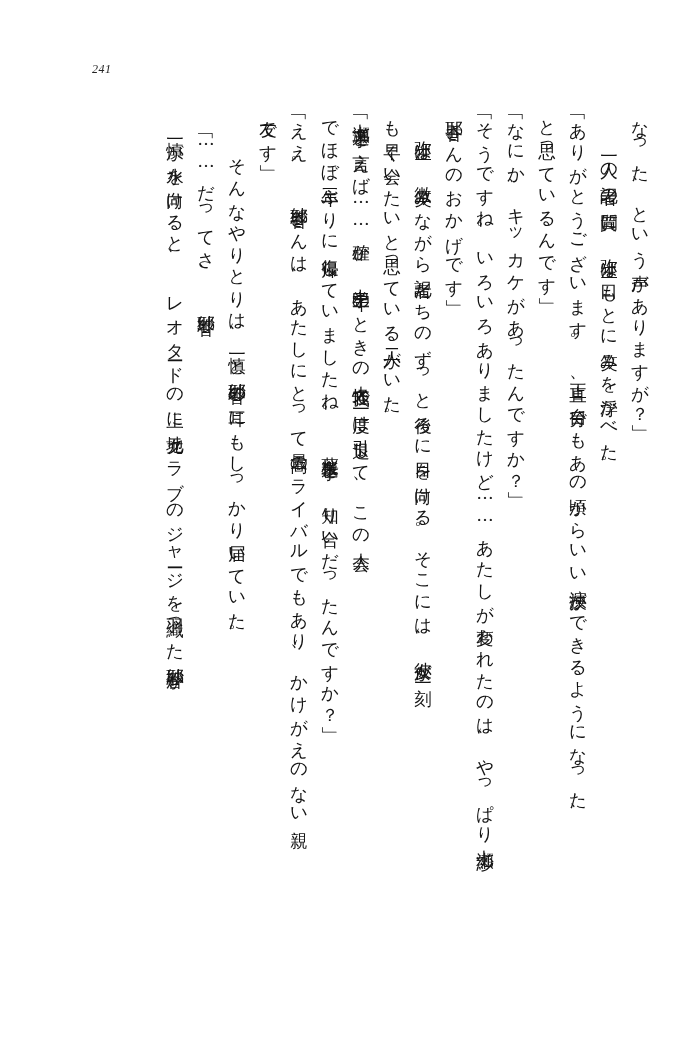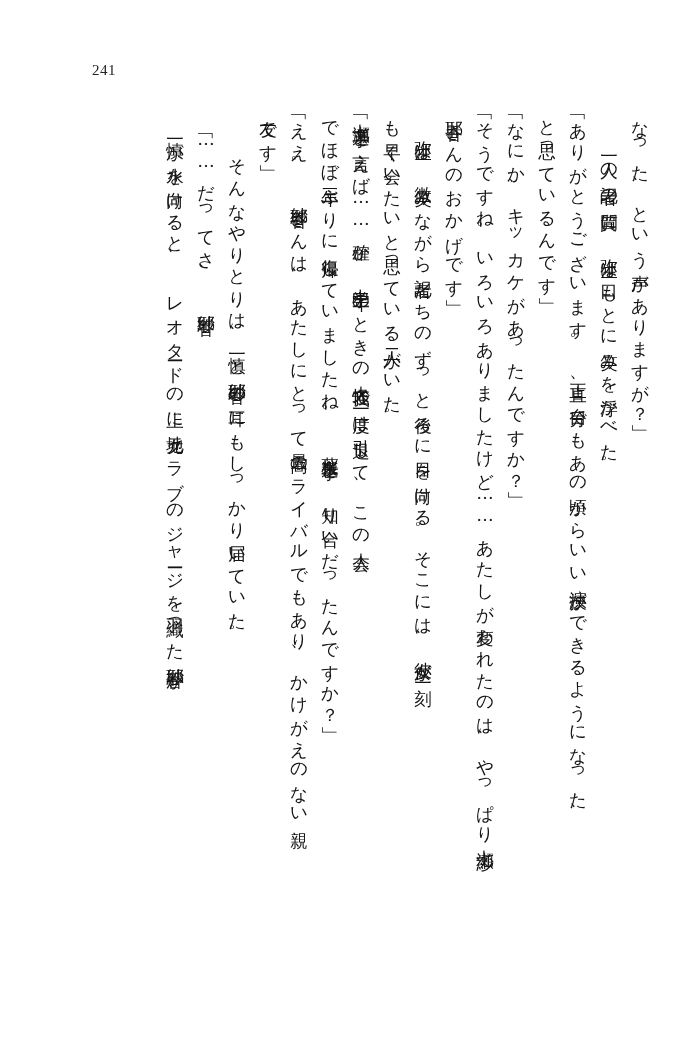--- a/index.html
+++ b/index.html
@@ -21,21 +21,22 @@
     height: 1050px;
     background: #ffffff;
     box-sizing: border-box;
   }
 
   
   .page-number {
     position: absolute;
     top: 62px;
     left: 92px;
-    font-size: 15px;
+    font-size: 12px;
+    font-style: italic;
     font-family: "Liberation Serif", "DejaVu Serif", serif;
     color: #222;
     letter-spacing: 0.5px;
   }
 
   
   .text-body {
     position: absolute;
     top: 108px;
     right: 46px;

